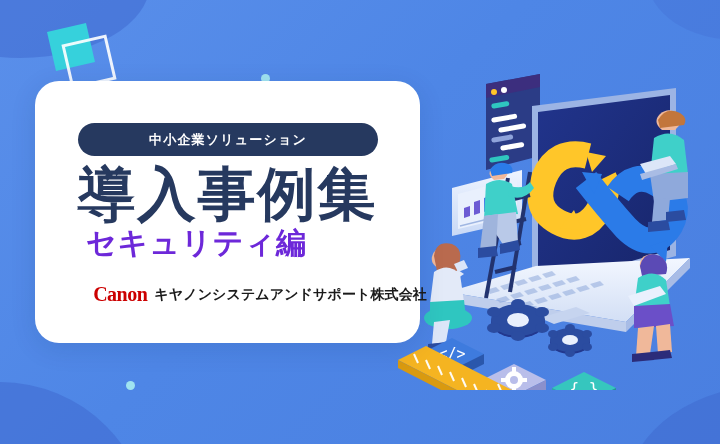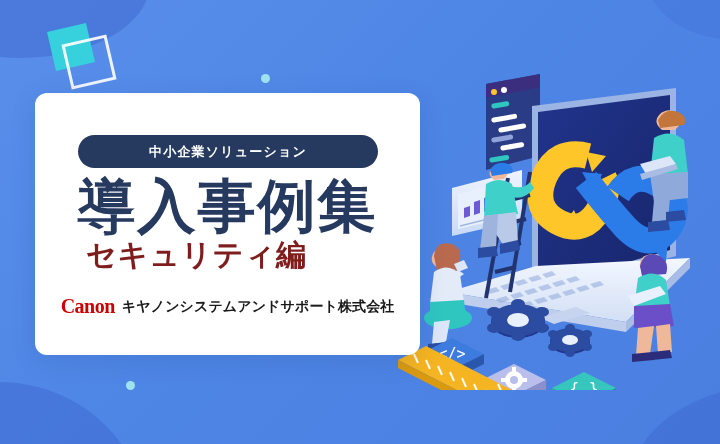--- a/index.html
+++ b/index.html
@@ -24,46 +24,46 @@
   .dot{position:absolute;border-radius:50%;background:#9FE3F0;}
   .dot-a{width:9px;height:9px;left:261px;top:74px;}
   .dot-b{width:9px;height:9px;left:126px;top:381px;}
 
   .sq{position:absolute;}
   .sq-fill{width:40px;height:40px;left:51px;top:27px;background:#36D1DC;transform:rotate(-13deg);}
   .sq-line{width:40px;height:40px;left:66px;top:39px;border:3px solid rgba(255,255,255,.9);transform:rotate(-13deg);}
 
   
   .card{
-    position:absolute;left:35px;top:93px;width:385px;height:262px;
-    background:#FFFFFF;border-radius:12px;
+    position:absolute;left:35px;top:81px;width:385px;height:262px;
+    background:#FFFFFF;border-radius:24px;
     box-shadow:0 6px 26px rgba(20,40,90,.12);
     z-index:6;
   }
   .badge{
     position:absolute;left:43px;top:42px;width:300px;height:33px;
     background:#26395F;border-radius:17px;
     display:flex;align-items:center;justify-content:center;
   }
   .badge span{
     color:#fff;font-size:13px;font-weight:bold;letter-spacing:1.2px;
     font-family:"DejaVu Sans","Liberation Sans",sans-serif;
   }
   .title{
     position:absolute;left:0;top:84px;width:385px;text-align:center;
     color:#26395F;font-size:58px;font-weight:bold;letter-spacing:2px;line-height:1;
     font-family:"DejaVu Sans","Liberation Sans",sans-serif;
   }
   .subtitle{
     position:absolute;left:0;top:147px;width:323px;text-align:center;
-    color:#7f1d1d;font-size:30px;font-weight:bold;letter-spacing:1px;line-height:1;
+    color:#6d28d9;font-size:30px;font-weight:bold;letter-spacing:1px;line-height:1;
     font-family:"DejaVu Sans","Liberation Sans",sans-serif;
   }
   .logo-row{
-    position:absolute;left:0;top:203px;width:385px;
+    position:absolute;left:0;top:203px;width:450px;
     display:flex;align-items:center;justify-content:center;gap:7px;
   }
   .canon-mark{
     color:#CC0000;font-size:20px;font-weight:bold;letter-spacing:-.5px;line-height:1;
     font-family:"Liberation Serif","DejaVu Serif",serif;
   }
   .company{
     color:#1A1A1A;font-size:14px;font-weight:bold;letter-spacing:.1px;line-height:1;
     font-family:"DejaVu Sans","Liberation Sans",sans-serif;
   }

